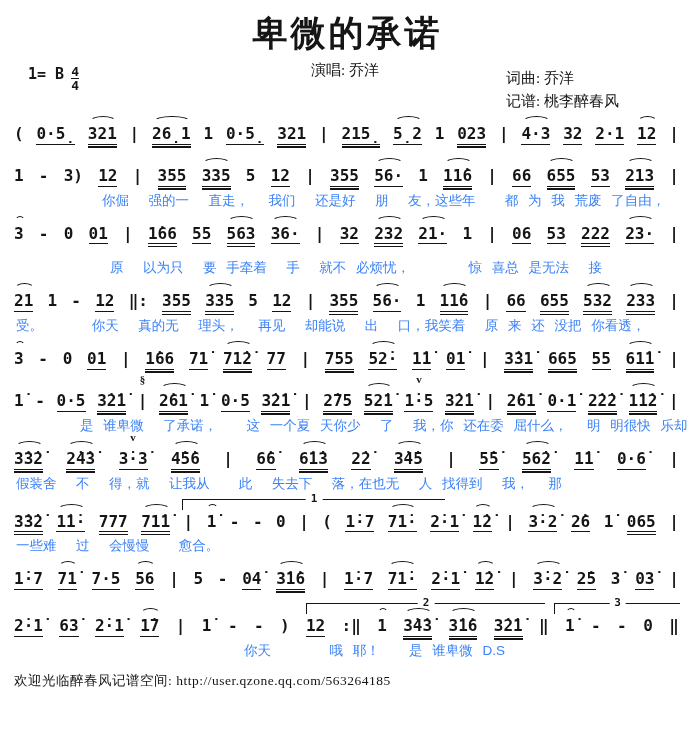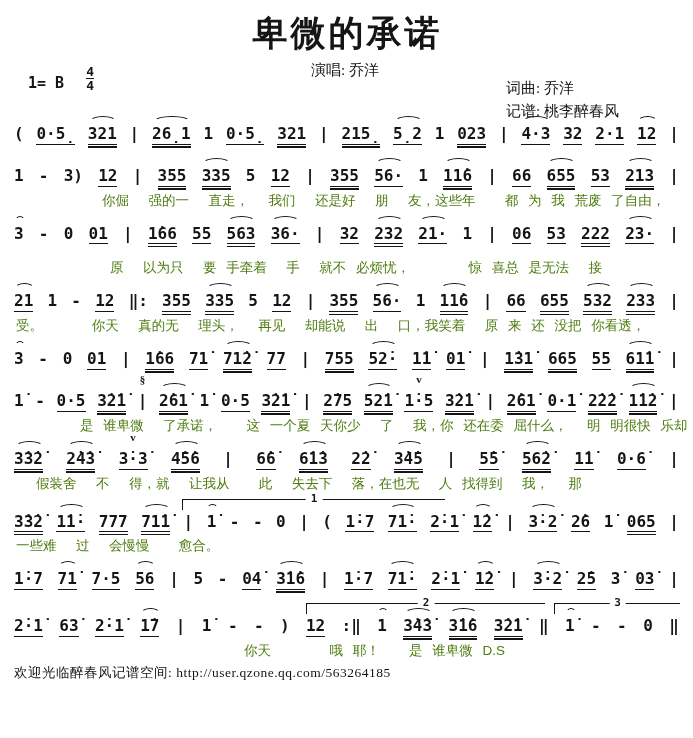--- a/index.html
+++ b/index.html
@@ -1,39 +1,39 @@
 <!DOCTYPE html>
 <html><head>
 <meta charset="utf-8">
 <style>
   html,body{margin:0;padding:0;background:#fff;}
   body{width:693px;height:738px;overflow:hidden;color:#151515;font-family:"Liberation Serif",serif;}
   .page{padding:8px 12px 0 14px;position:relative;}
   .title{text-align:center;font-size:35px;font-weight:bold;letter-spacing:3px;margin:2px 0 2px 0;}
   .meta{position:relative;height:54px;font-size:15px;}
-  .keysig{position:absolute;left:14px;top:6px;font-family:"DejaVu Sans Mono",monospace;font-weight:bold;font-size:15px;display:flex;align-items:flex-end;gap:22px;}
+  .keysig{position:absolute;left:14px;top:6px;font-family:"DejaVu Sans Mono",monospace;font-weight:bold;font-size:15px;display:flex;align-items:flex-start;gap:7px;}
   .frac{display:inline-flex;flex-direction:column;align-items:center;line-height:1;font-size:13px;font-weight:bold;}
   .frac .den{border-top:1.6px solid #151515;}
   .singer{position:absolute;left:297px;top:2px;}
-  .rightcol{position:absolute;left:492px;top:18px;line-height:1.55;}
+  .rightcol{position:absolute;left:492px;top:8px;line-height:1.55;}
   #score{margin-top:0;}
   .system{position:relative;margin-bottom:3px;}
   .notes{display:flex;justify-content:space-between;align-items:baseline;padding:13px 2px 7px 0;font-family:"DejaVu Sans Mono",monospace;font-weight:bold;font-size:16px;line-height:1.05;}
   .notes.has-volta{padding-top:18px;}
   .tok{position:relative;white-space:nowrap;}
   .tok.bar{font-weight:bold;}
   .u1{border-bottom:1.7px solid #151515;padding-bottom:1px;}
   .u2{border-bottom:1.7px solid #151515;padding-bottom:1px;}
   .u2::after{content:"";position:absolute;left:0;right:0;bottom:-4px;height:1.7px;background:#151515;}
   .arc::before{content:"";position:absolute;top:-10px;left:6%;width:86%;height:9px;border:1.7px solid transparent;border-top:1.7px solid #151515;border-radius:50%;}
   .mark{position:absolute;top:-19px;left:50%;transform:translateX(-50%);font-size:11px;font-weight:bold;font-family:"Liberation Serif",serif;}
-  .lyrics{font-family:"Liberation Sans",sans-serif;font-size:13.5px;white-space:pre;word-spacing:6px;margin-top:-2px;color:#4d7c0f;}
+  .lyrics{font-family:"Liberation Sans",sans-serif;font-size:13.5px;white-space:pre;word-spacing:6px;margin-top:-2px;color:#3b82f6;}
   .volta{position:absolute;top:3px;height:10px;border-top:1.6px solid #151515;border-left:1.6px solid #151515;}
   .volta .vlabel{position:absolute;top:-8px;left:50%;transform:translateX(-50%);background:#fff;padding:0 5px;font-size:11px;font-weight:bold;font-family:"DejaVu Sans Mono",monospace;}
-  .footer{margin-top:4px;font-size:13.5px;letter-spacing:0.5px;}
+  .footer{margin-top:12px;font-size:13.5px;letter-spacing:0.5px;}
 </style>
 </head>
 <body>
 
 <div class="page">
 
   <div class="title">卑微的承诺</div>
 
   <div class="meta">
     <span class="keysig">
@@ -159,21 +159,21 @@
           <span class="tok u2">1̇66</span>
           <span class="tok u1">71̇</span>
           <span class="tok u2 arc">71̇2̇</span>
           <span class="tok u1">77</span>
           <span class="tok bar">|</span>
           <span class="tok u2">755</span>
           <span class="tok u1 arc">52̇·</span>
           <span class="tok u1">1̇1̇</span>
           <span class="tok u1">01̇</span>
           <span class="tok bar">|</span>
-          <span class="tok u2">1̇31̇</span>
+          <span class="tok u2">3̇31̇</span>
           <span class="tok u2">665</span>
           <span class="tok u1">55</span>
           <span class="tok u2 arc">61̇1̇</span>
           <span class="tok bar">|</span>
         </div>
       </div>
       <div class="system">
         <div class="notes">
           <span class="tok">1̇</span>
           <span class="tok">-</span>
@@ -209,21 +209,21 @@
           <span class="tok u2 arc">6̇1̇3</span>
           <span class="tok u1">2̇2̇</span>
           <span class="tok u2 arc">3̇4̇5</span>
           <span class="tok bar">|</span>
           <span class="tok u1">5̇5̇</span>
           <span class="tok u2 arc">56̇2̇</span>
           <span class="tok u1">1̇1̇</span>
           <span class="tok u1">0·6̇</span>
           <span class="tok bar">|</span>
         </div>
-        <div class="lyrics" style="padding-left: 2px; margin-left: 20px;">假装舍  不  得，就  让我从   此  失去下  落，在也无  人 找得到  我，  那</div>
+        <div class="lyrics" style="padding-left: 2px;">假装舍  不  得，就  让我从   此  失去下  落，在也无  人 找得到  我，  那</div>
       </div>
       <div class="system">
         <div class="volta" style="left: 168px; width: 262px;">
           <span class="vlabel">1</span>
         </div>
         <div class="notes has-volta">
           <span class="tok u2">3̇3̇2̇</span>
           <span class="tok u1 arc">1̇1̇·</span>
           <span class="tok u2">777</span>
           <span class="tok u2 arc">71̇1̇</span>

